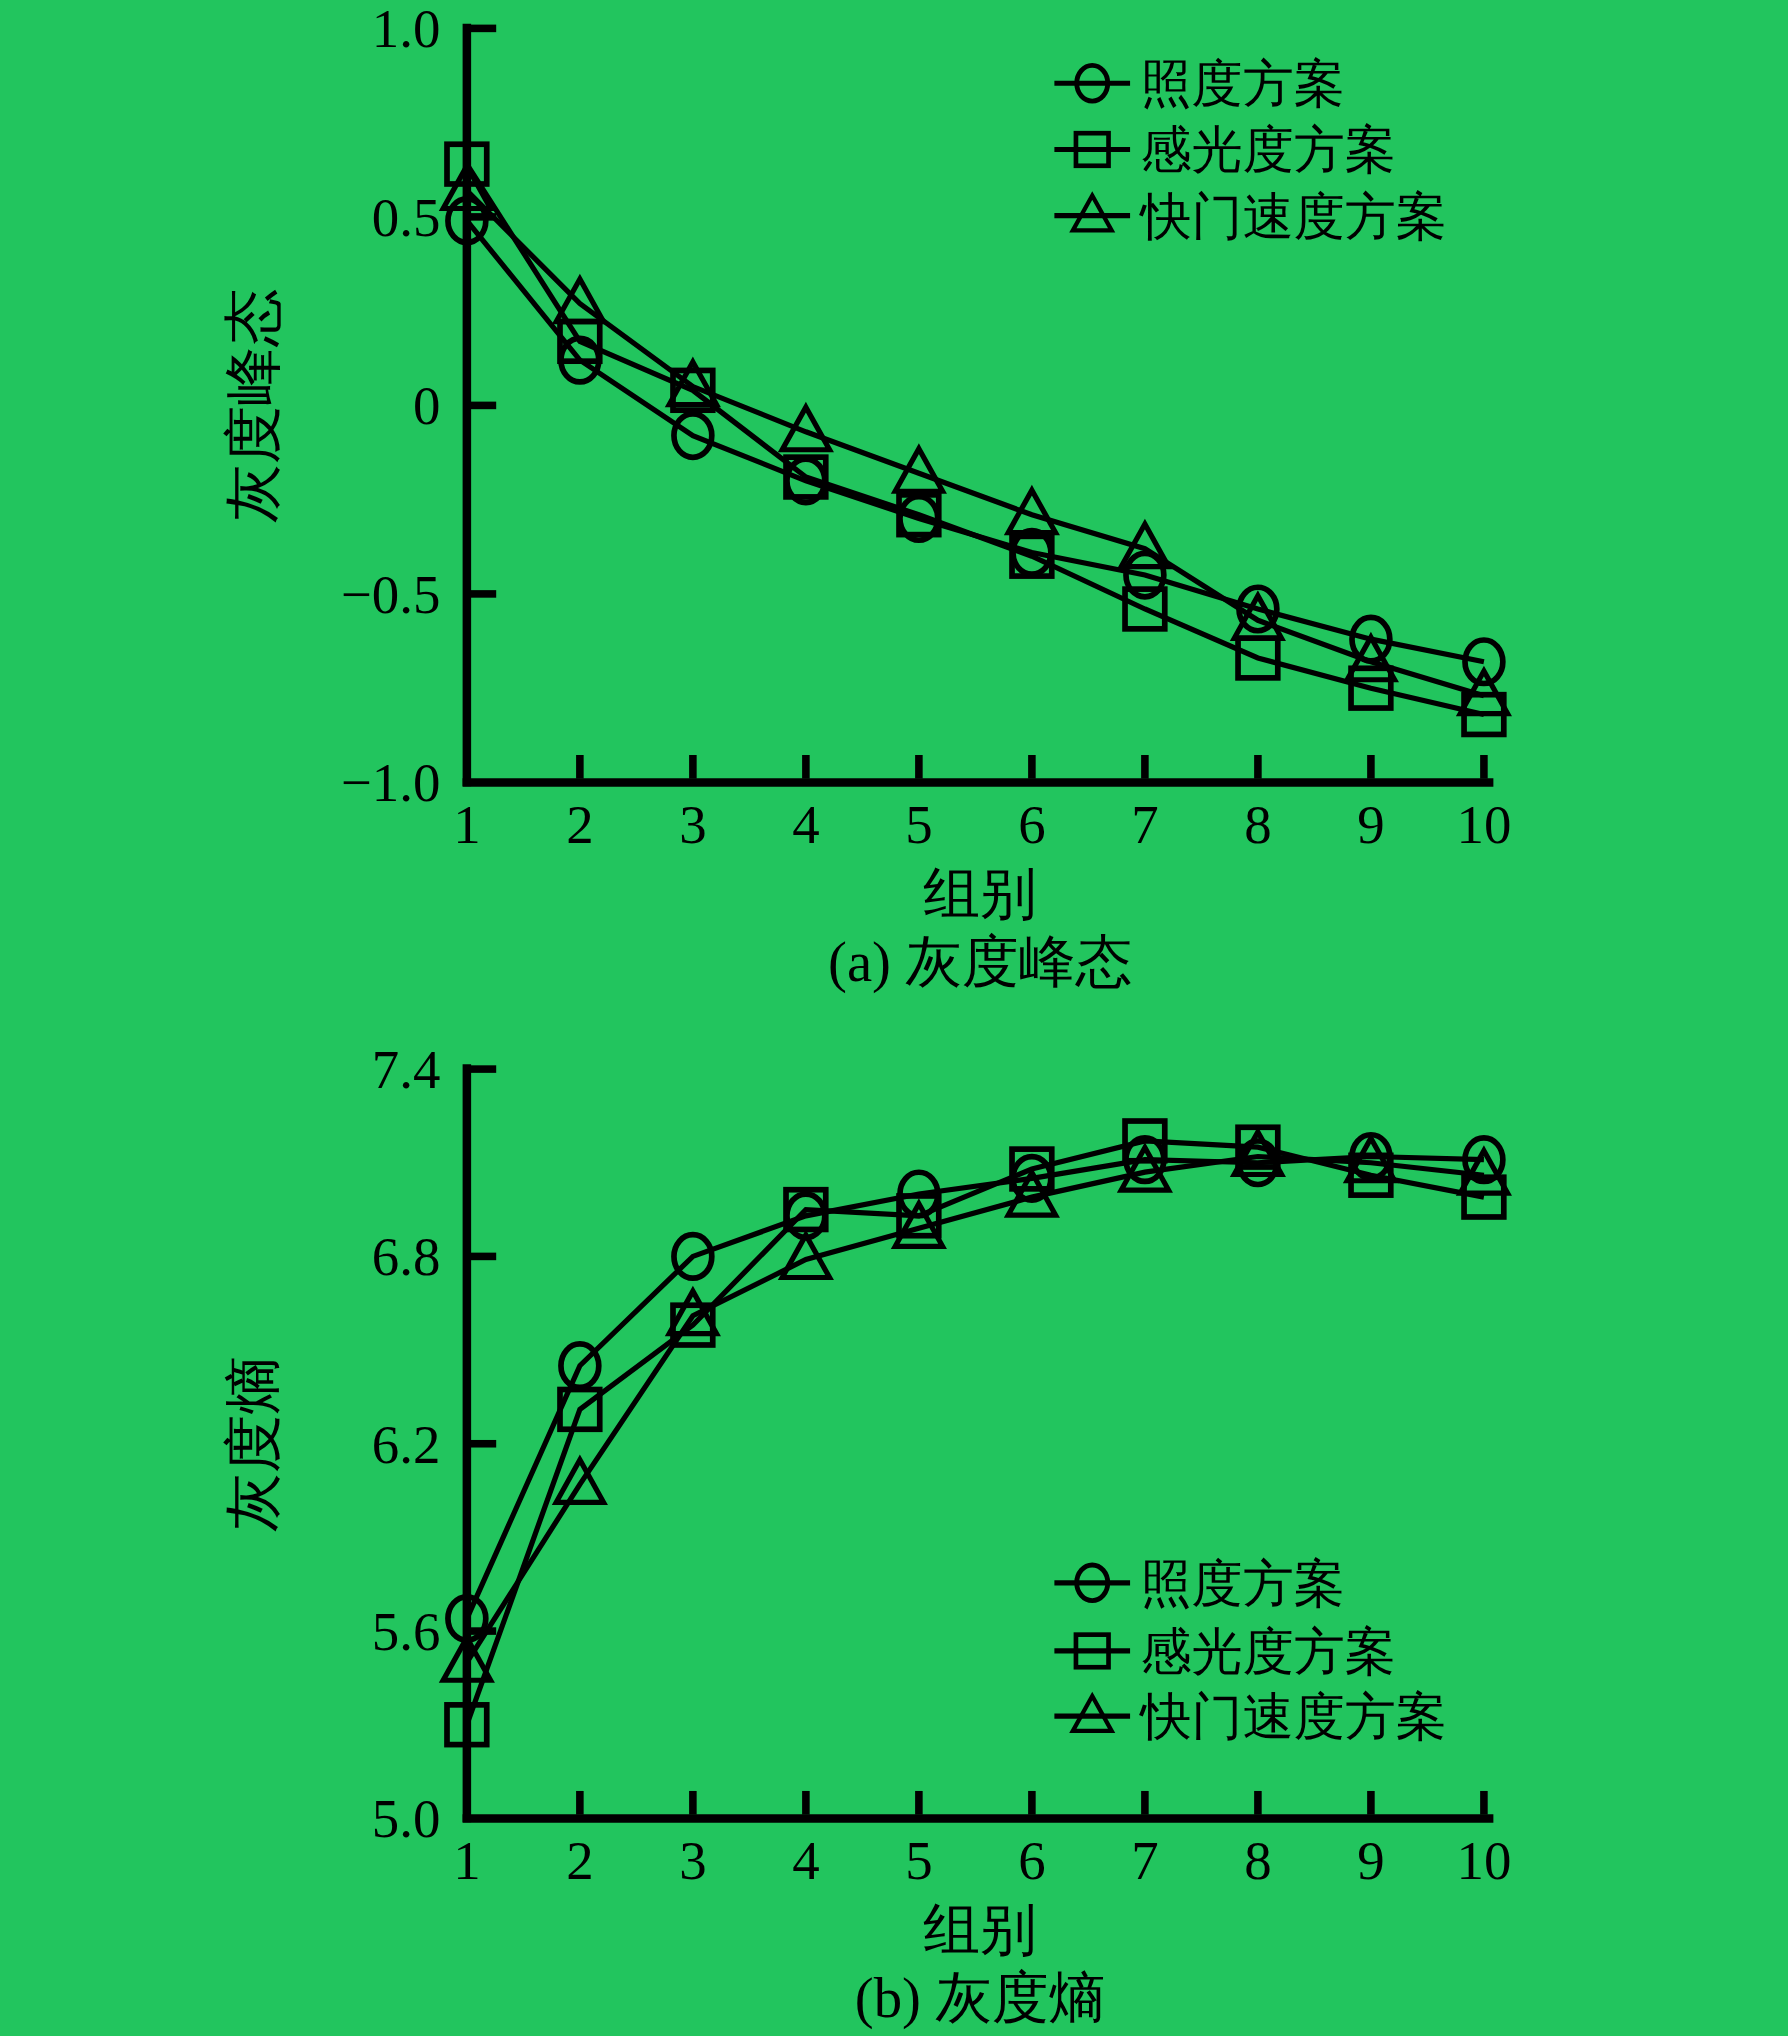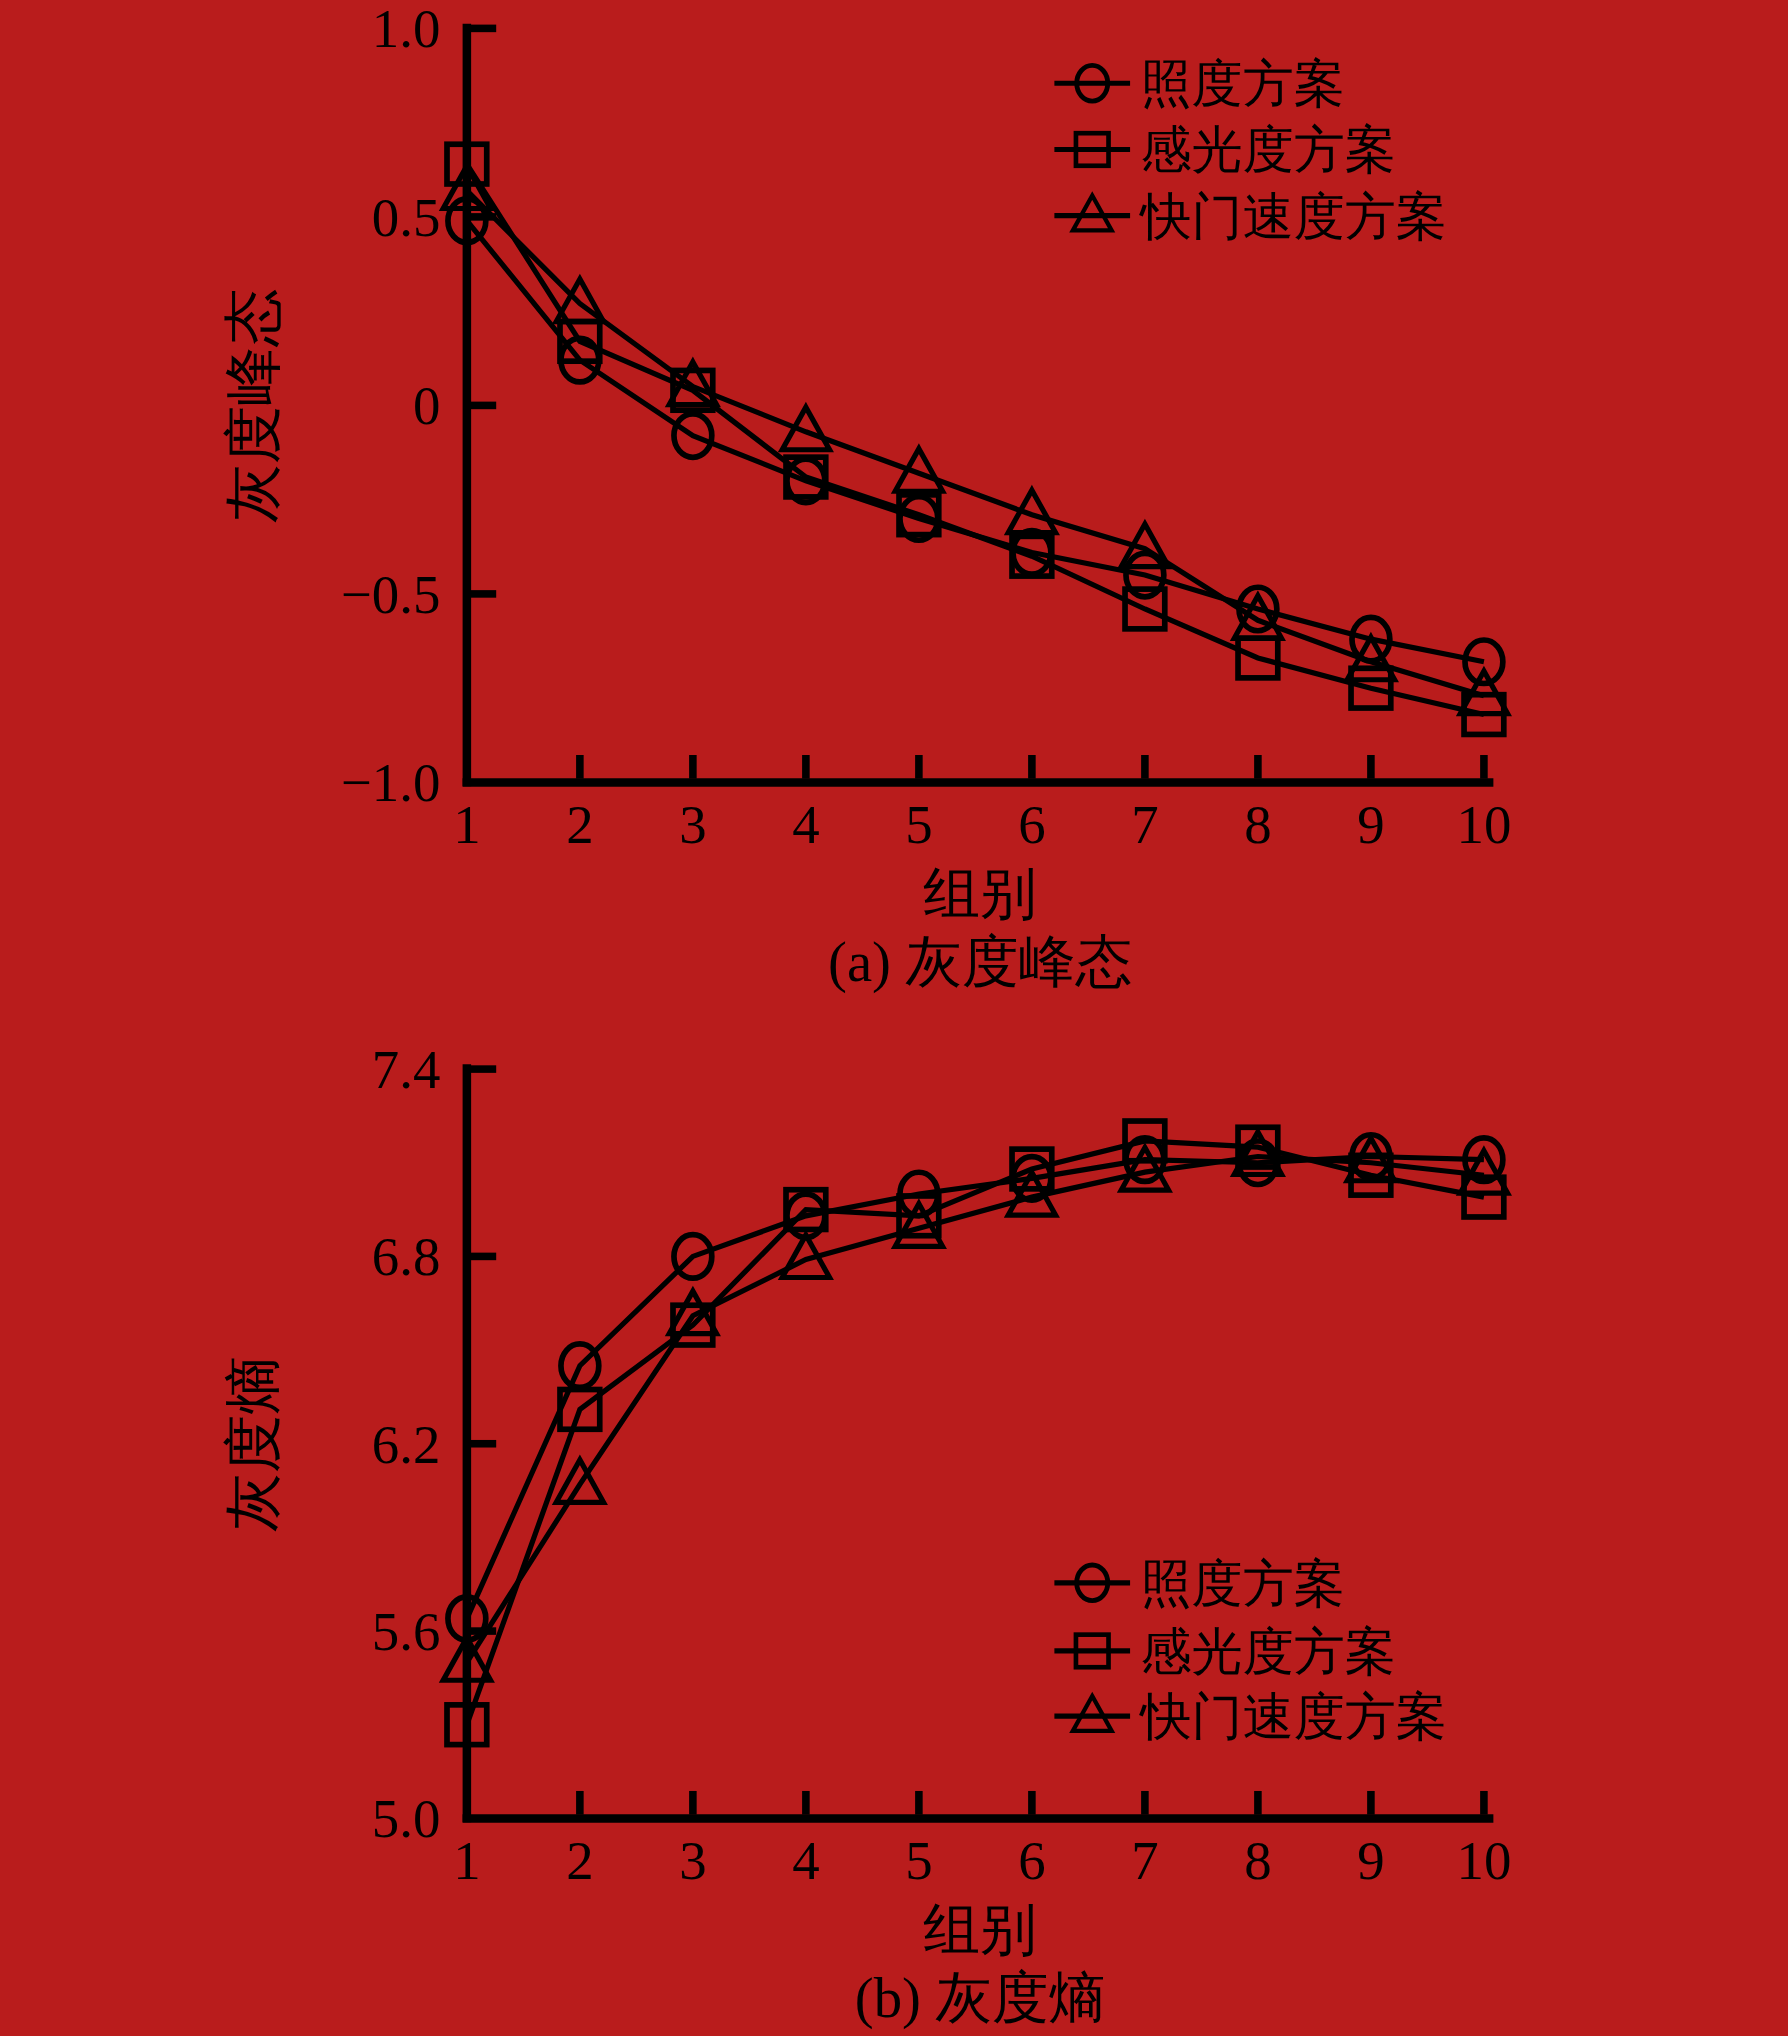--- a/index.html
+++ b/index.html
@@ -1,16 +1,16 @@
 <!DOCTYPE html>
 <html style="font-size:15px"><head>
 <meta charset="utf-8">
 <style>
   html,body{margin:0;padding:0;background:#ffffff;}
-  .page{position:relative;width:1789px;height:2037px;background:#b91c1c;overflow:hidden;
+  .page{position:relative;width:1789px;height:2037px;background:#22c55e;overflow:hidden;
         font-family:"Liberation Serif","DejaVu Serif",serif;}
   svg{display:block;position:absolute;left:0;}
   #chart-a{top:0;}
   #chart-b{top:1018px;}
   svg text{font-family:"Liberation Serif","DejaVu Serif",serif;fill:#000;}
 </style>
 </head>
 <body>
 
 <div class="page">

